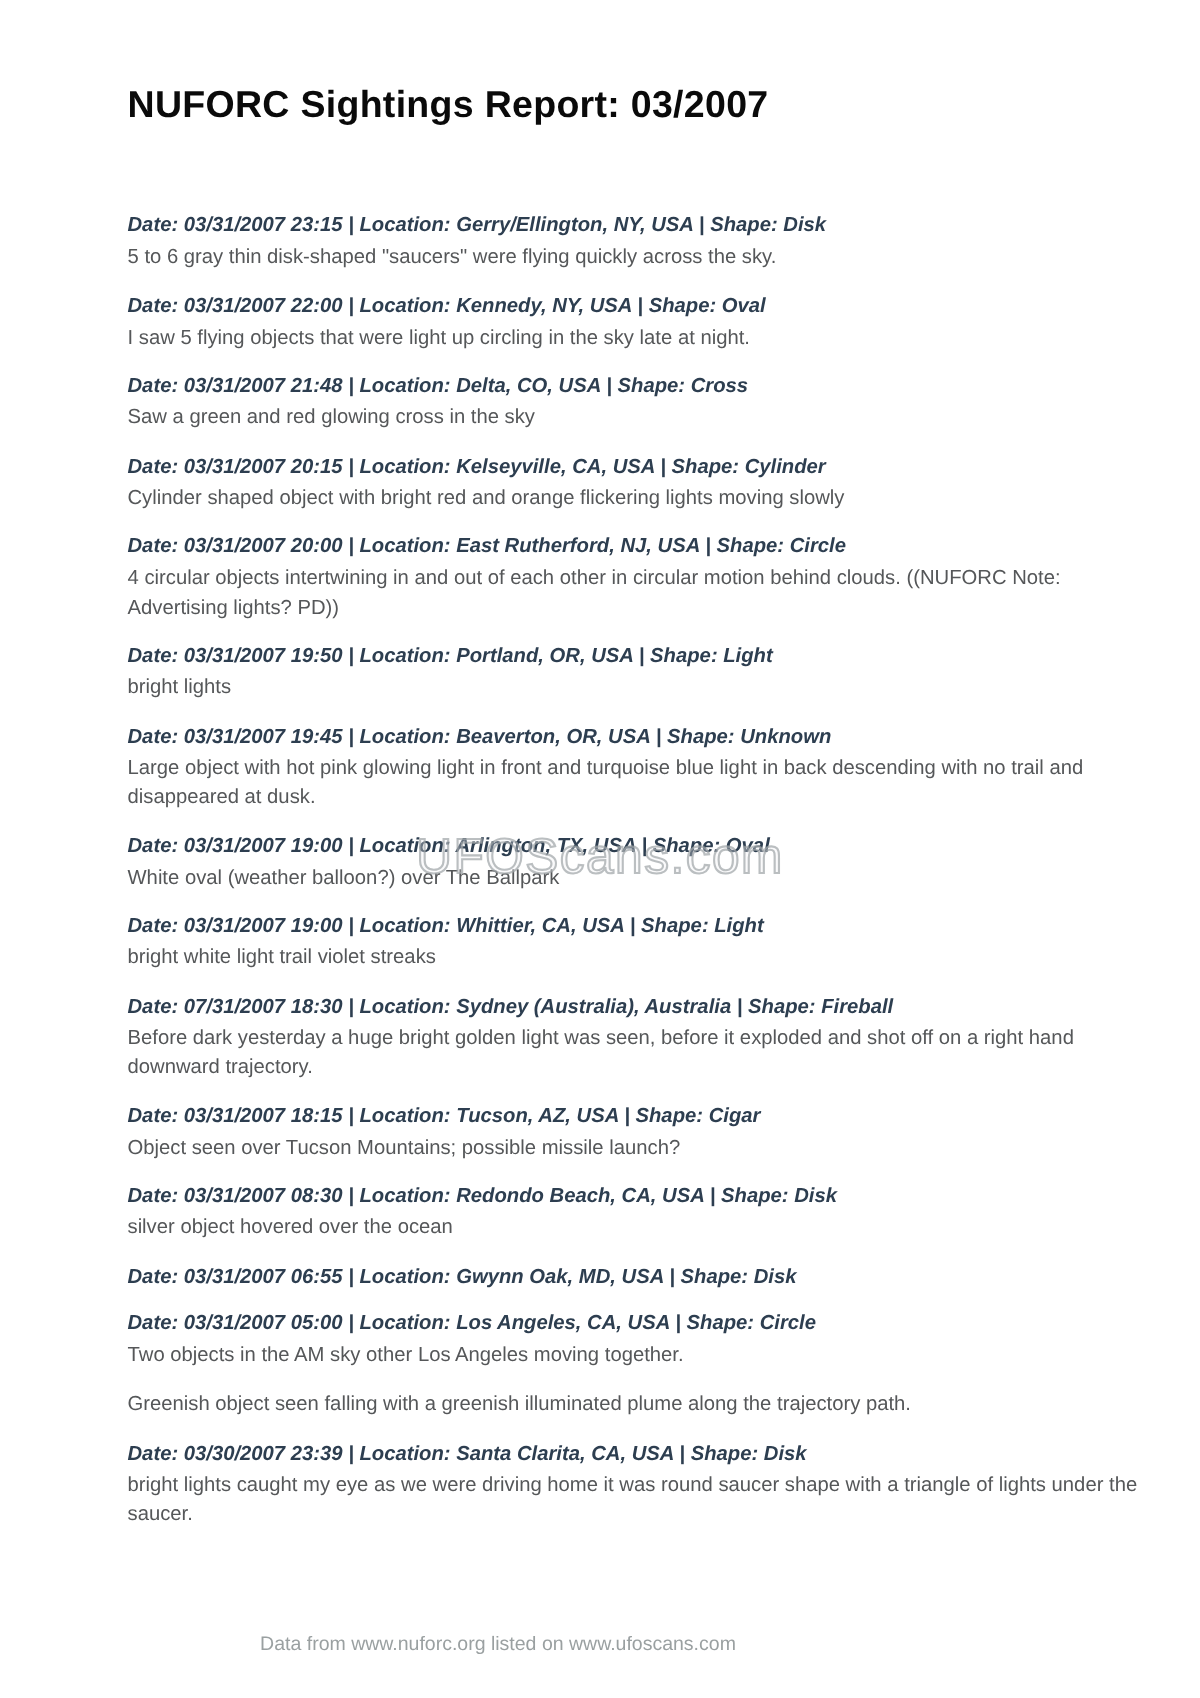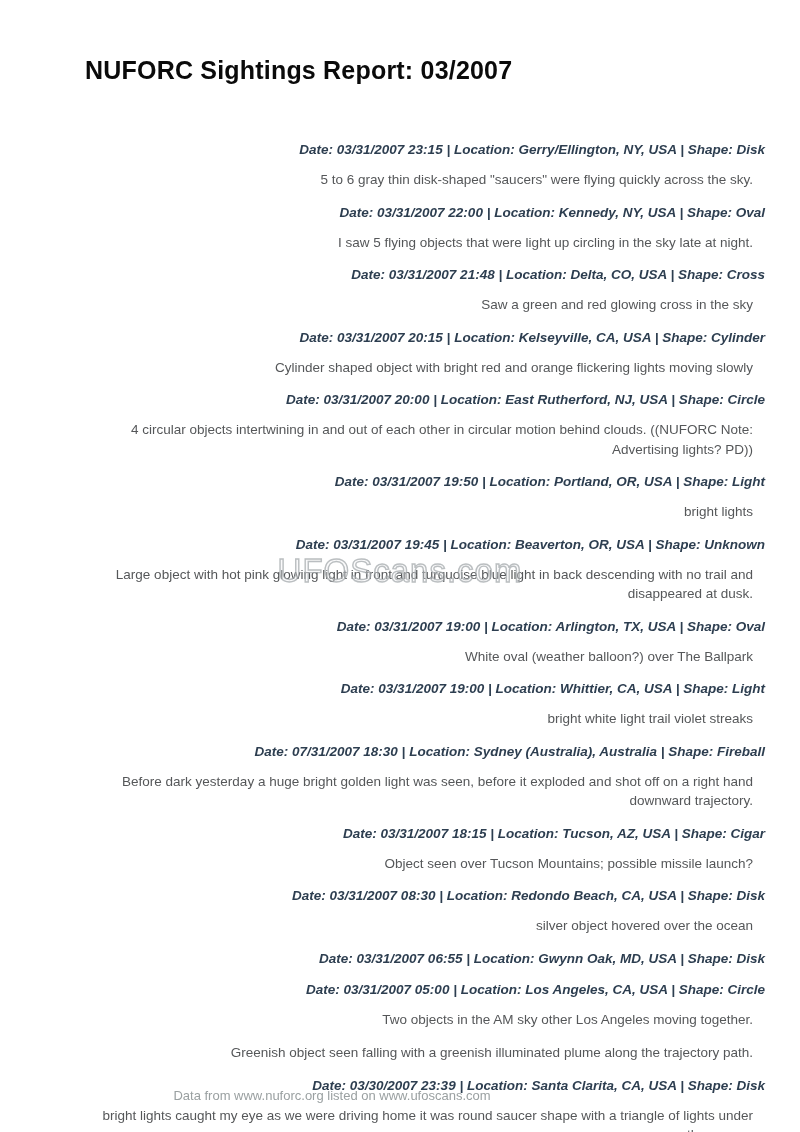--- a/index.html
+++ b/index.html
@@ -24,36 +24,35 @@
     color: #0a0a0a;
     line-height: 30px;
     letter-spacing: 0.2px;
     margin: 0 0 56px 0;
   }
   .entries {
     width: 680px;
   }
   .entry {
     margin: 0 0 14px 0;
-    text-align: right;
   }
   .entry-header {
     font-size: 13.5px;
     font-weight: bold;
     font-style: italic;
     color: #2d3e50;
     line-height: 17px;
     margin: 0 0 3px 0;
   }
   .entry-desc {
     font-size: 13.5px;
     font-weight: normal;
     color: #555759;
     line-height: 19.5px;
-    margin: 12px;
+    margin: 0;
   }
   .watermark {
     position: absolute;
     top: 552px;
     left: 0;
     width: 800px;
     text-align: center;
     font-size: 33px;
     font-weight: normal;
     letter-spacing: 1px;

